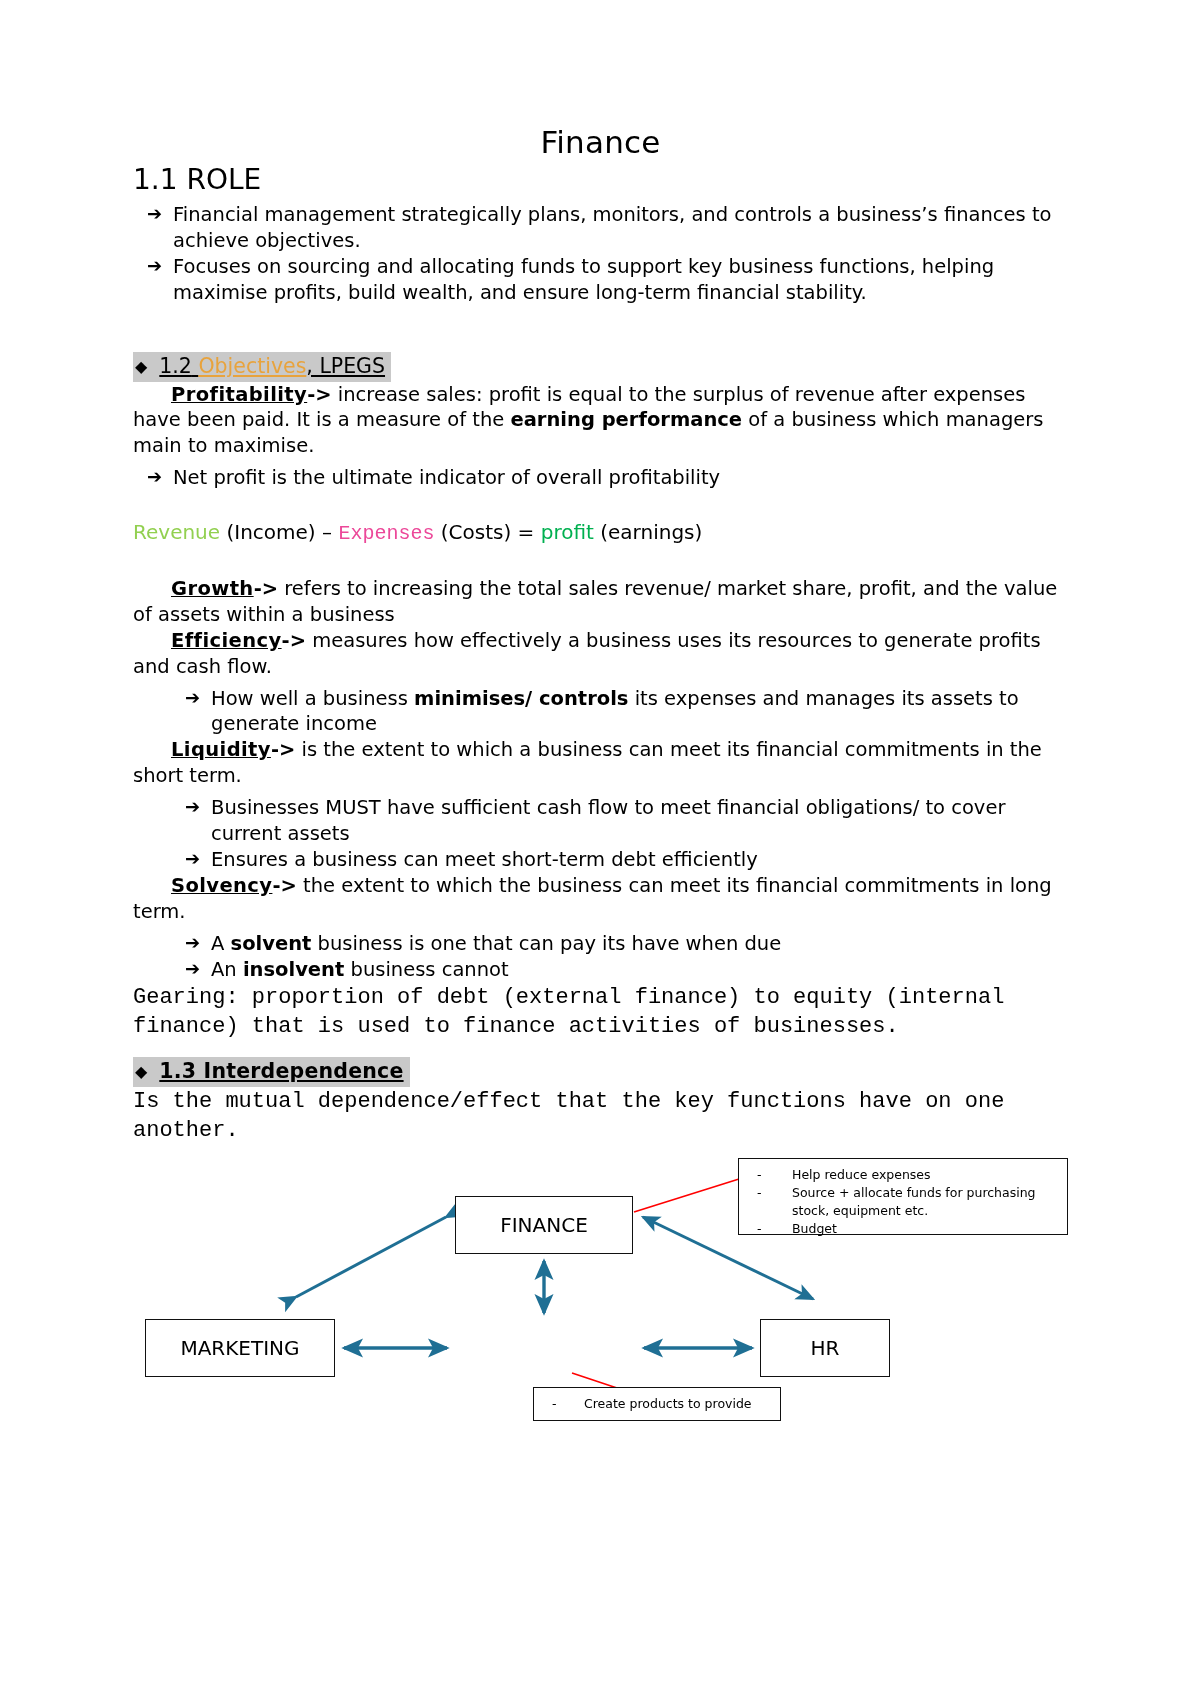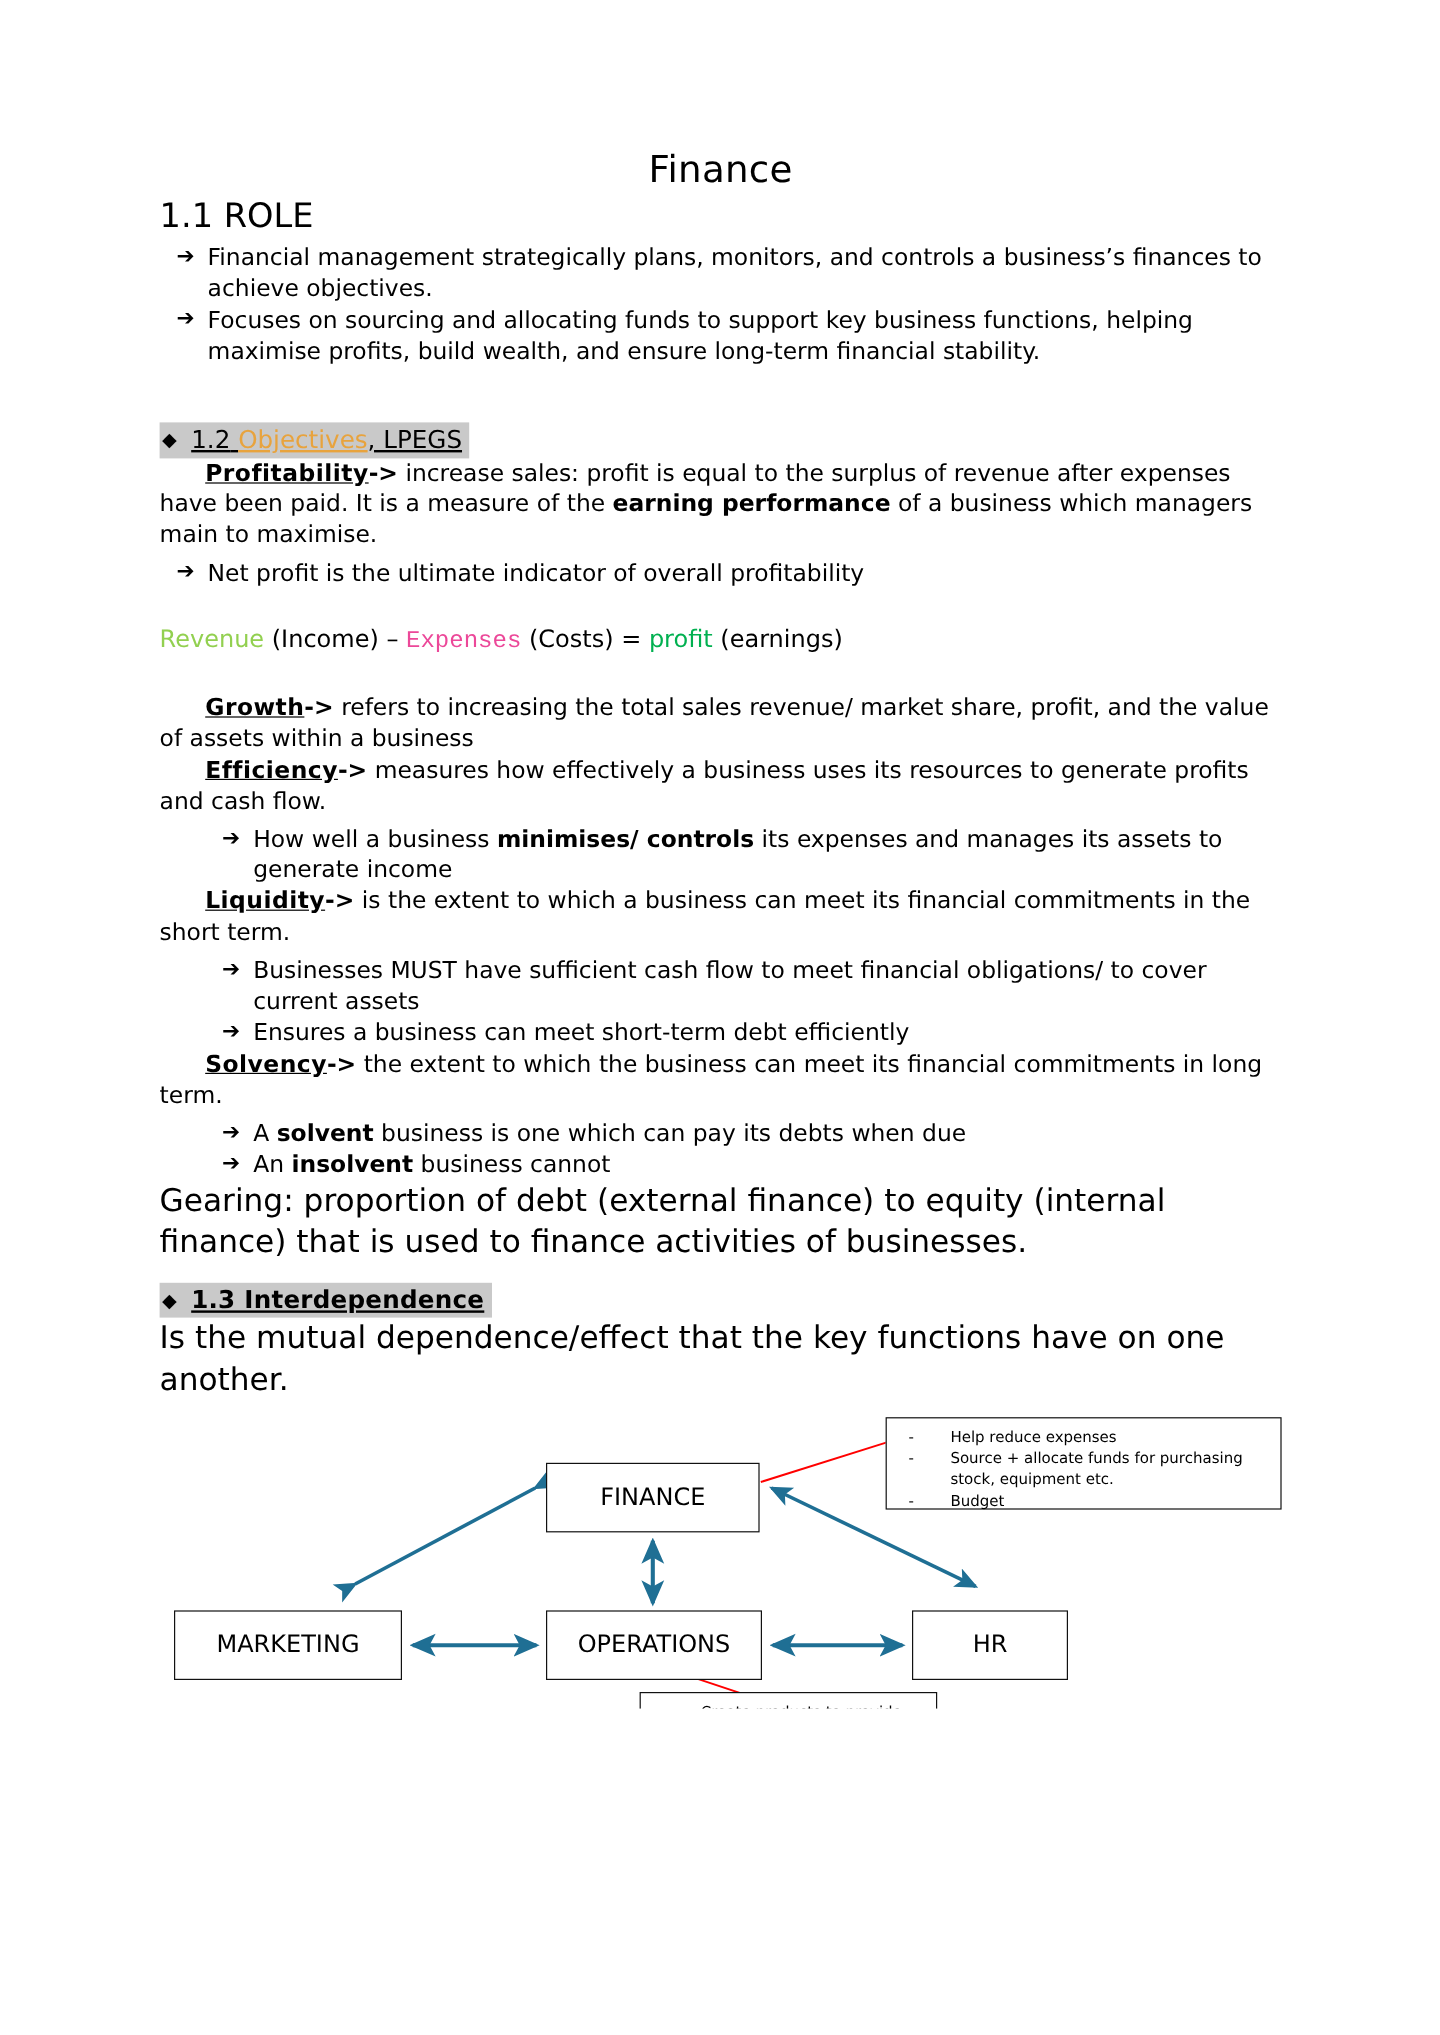--- a/index.html
+++ b/index.html
@@ -37,23 +37,24 @@
   .doc-subtitle {
     text-align: left;
     font-size: 28px;
     line-height: 1.2;
     font-weight: normal;
     margin-top: 2px;
   }
 
   
   .para {
-    font-size: 26px;
+    font-size: 22px;
     line-height: 1.33;
     margin: 0;
+    font-family: Liberation Mono, monospace;
   }
   .arrow-list {
     list-style: none;
     margin: 6px 0 0 0;
     padding: 0;
   }
   .arrow-item {
     position: relative;
     padding-left: 40px;
     font-size: 19.5px;
@@ -257,21 +258,21 @@
         <span class="glyph">➔</span>
         <span>Ensures a business can meet short-term debt efficiently</span>
       </li>
     </ul>
 
     <p class="defpara"><span class="defterm">Solvency</span><b class="inlinebold">-&gt;</b><span> the extent to which the business can meet its financial commitments in long term.</span></p>
 
     <ul class="arrow-list">
       <li class="arrow-item deep">
         <span class="glyph">➔</span>
-        <span>A </span><b class="inlinebold">solvent</b><span> business is one which can pay its debts when due</span>
+        <span>A </span><b class="inlinebold">solvent</b><span> business is one that can pay its have when due</span>
       </li>
       <li class="arrow-item deep">
         <span class="glyph">➔</span>
         <span>An </span><b class="inlinebold">insolvent</b><span> business cannot</span>
       </li>
     </ul>
 
     <p class="para">Gearing: proportion of debt (external finance) to equity (internal finance) that is used to finance activities of businesses.</p>
 
     <div class="spacer-sm"></div>
@@ -306,21 +307,20 @@
 
         <line x1="511" y1="197" x2="619" y2="197" stroke="#1f6f94" stroke-width="3.4" marker-start="url(#ah-start)" marker-end="url(#ah)"></line>
 
         <line x1="501" y1="61" x2="606" y2="28" stroke="#ff0000" stroke-width="1.6"></line>
 
         <line x1="439" y1="222" x2="508" y2="245" stroke="#ff0000" stroke-width="1.6"></line>
       </svg>
 
       <div class="node" id="node-finance">FINANCE</div>
       <div class="node" id="node-marketing">MARKETING</div>
-      <div class="node" id="node-operations">OPERATIONS</div>
       <div class="node" id="node-hr">HR</div>
 
       <div class="callout" id="callout-finance">
         <ul>
           <li><span class="dash">-</span><span>Help reduce expenses</span></li>
           <li><span class="dash">-</span><span>Source + allocate funds for purchasing stock, equipment etc.</span></li>
           <li><span class="dash">-</span><span>Budget</span></li>
         </ul>
       </div>
 

